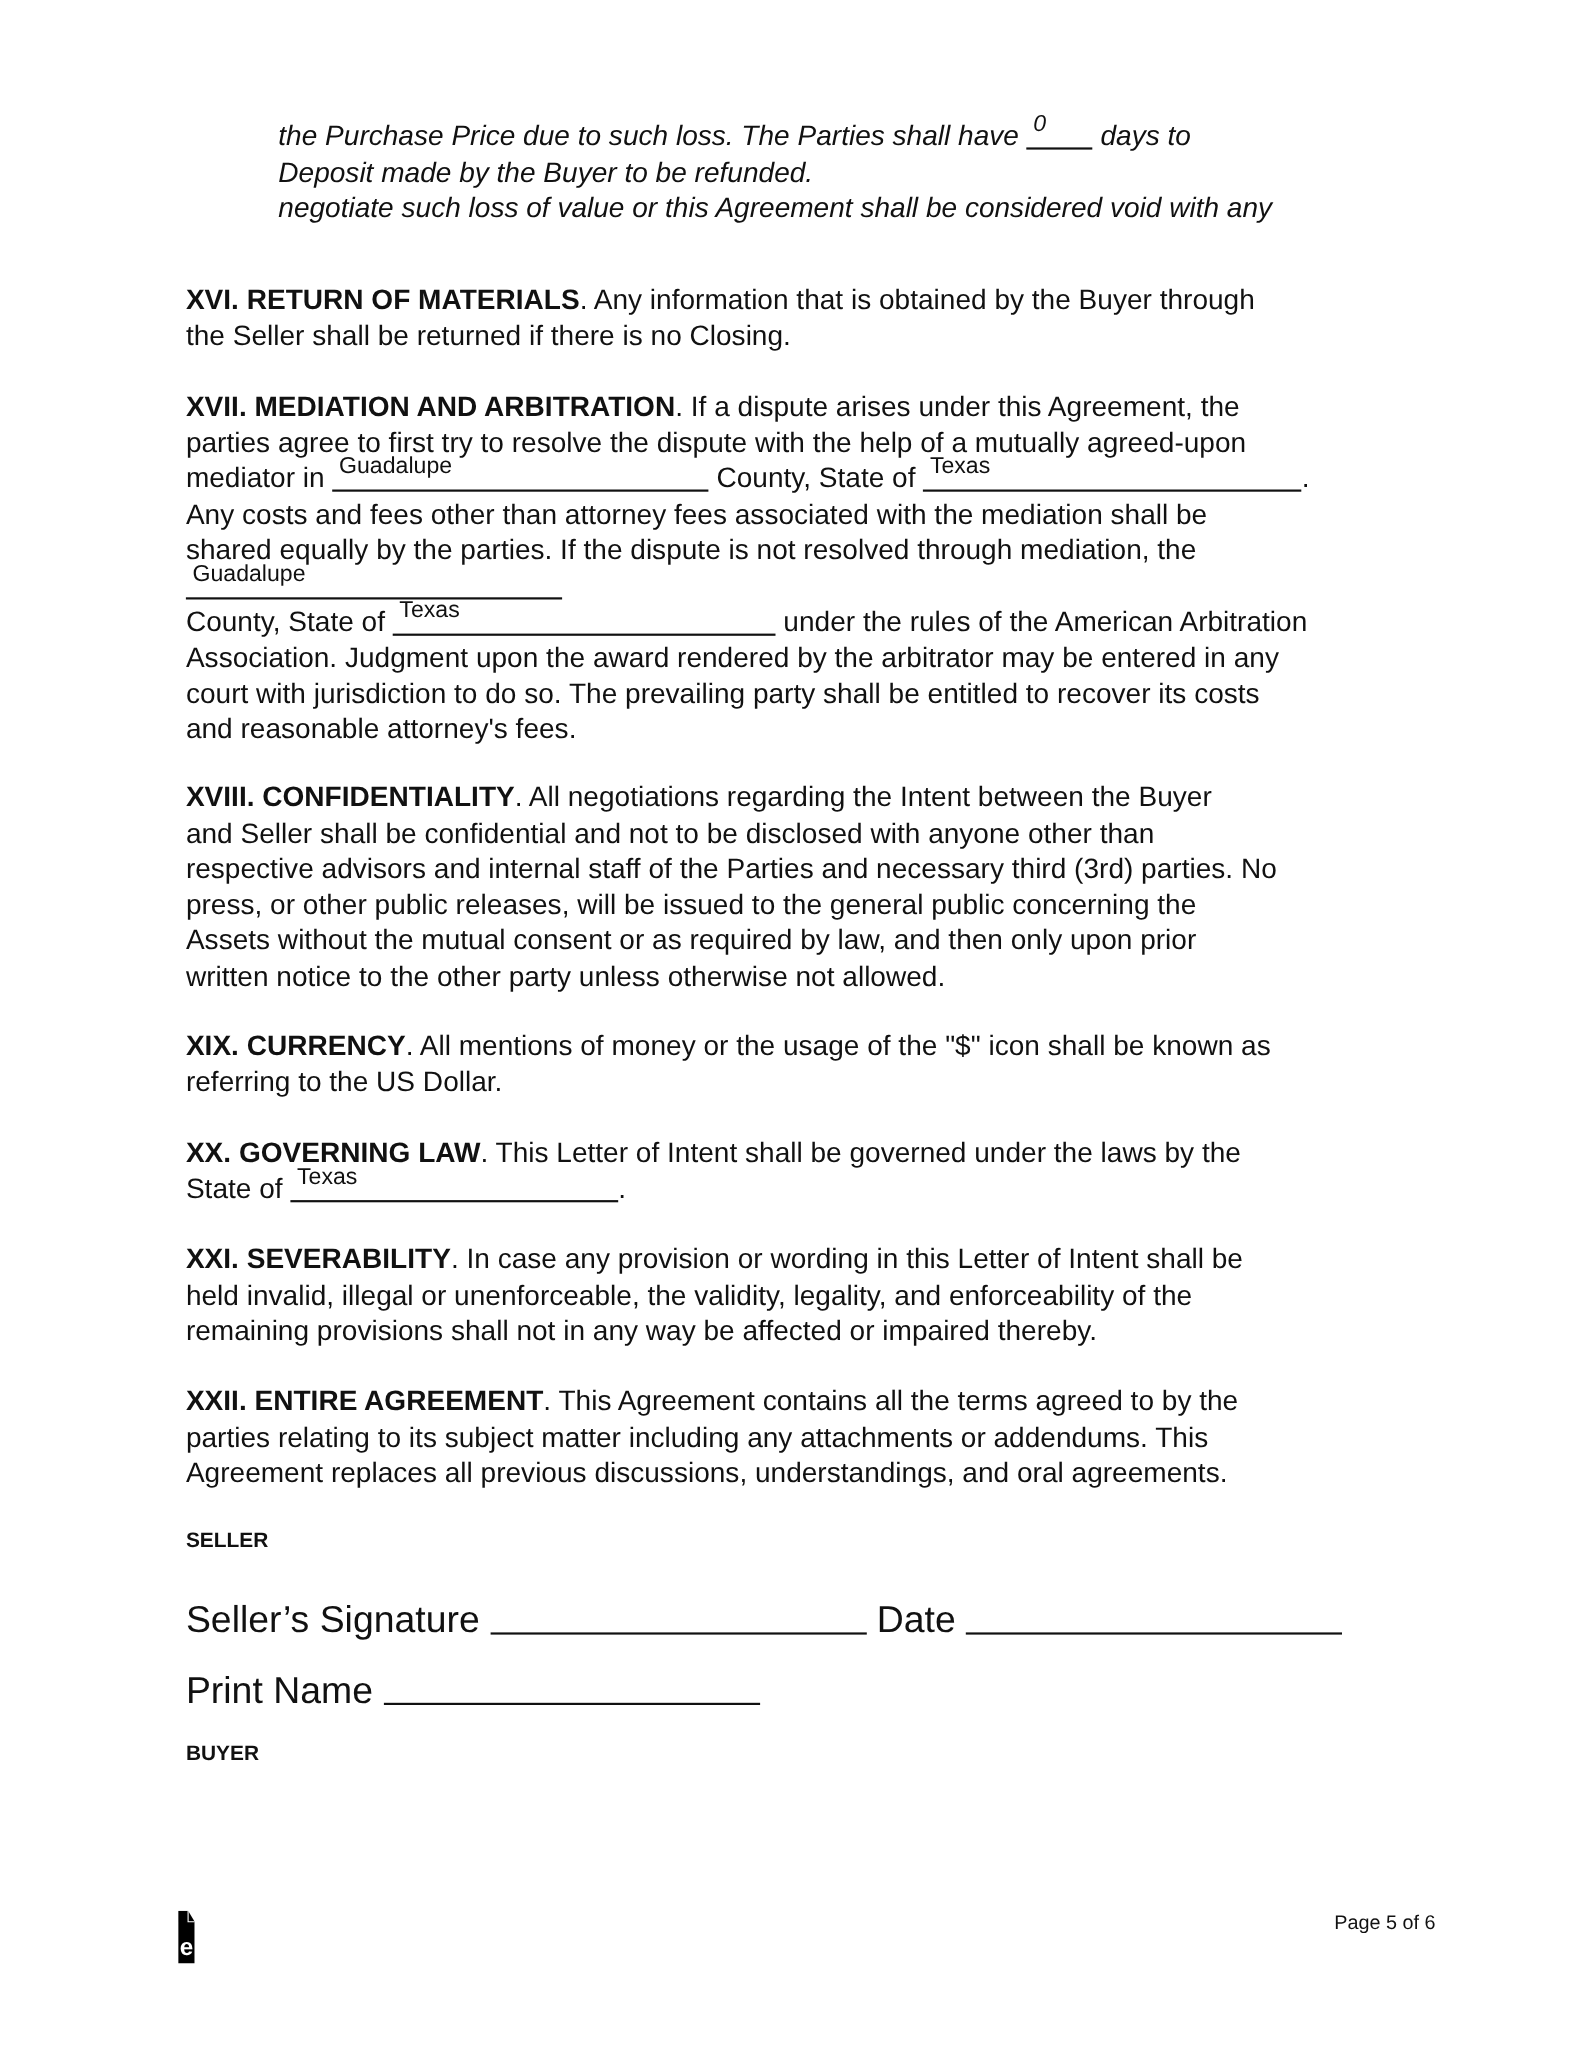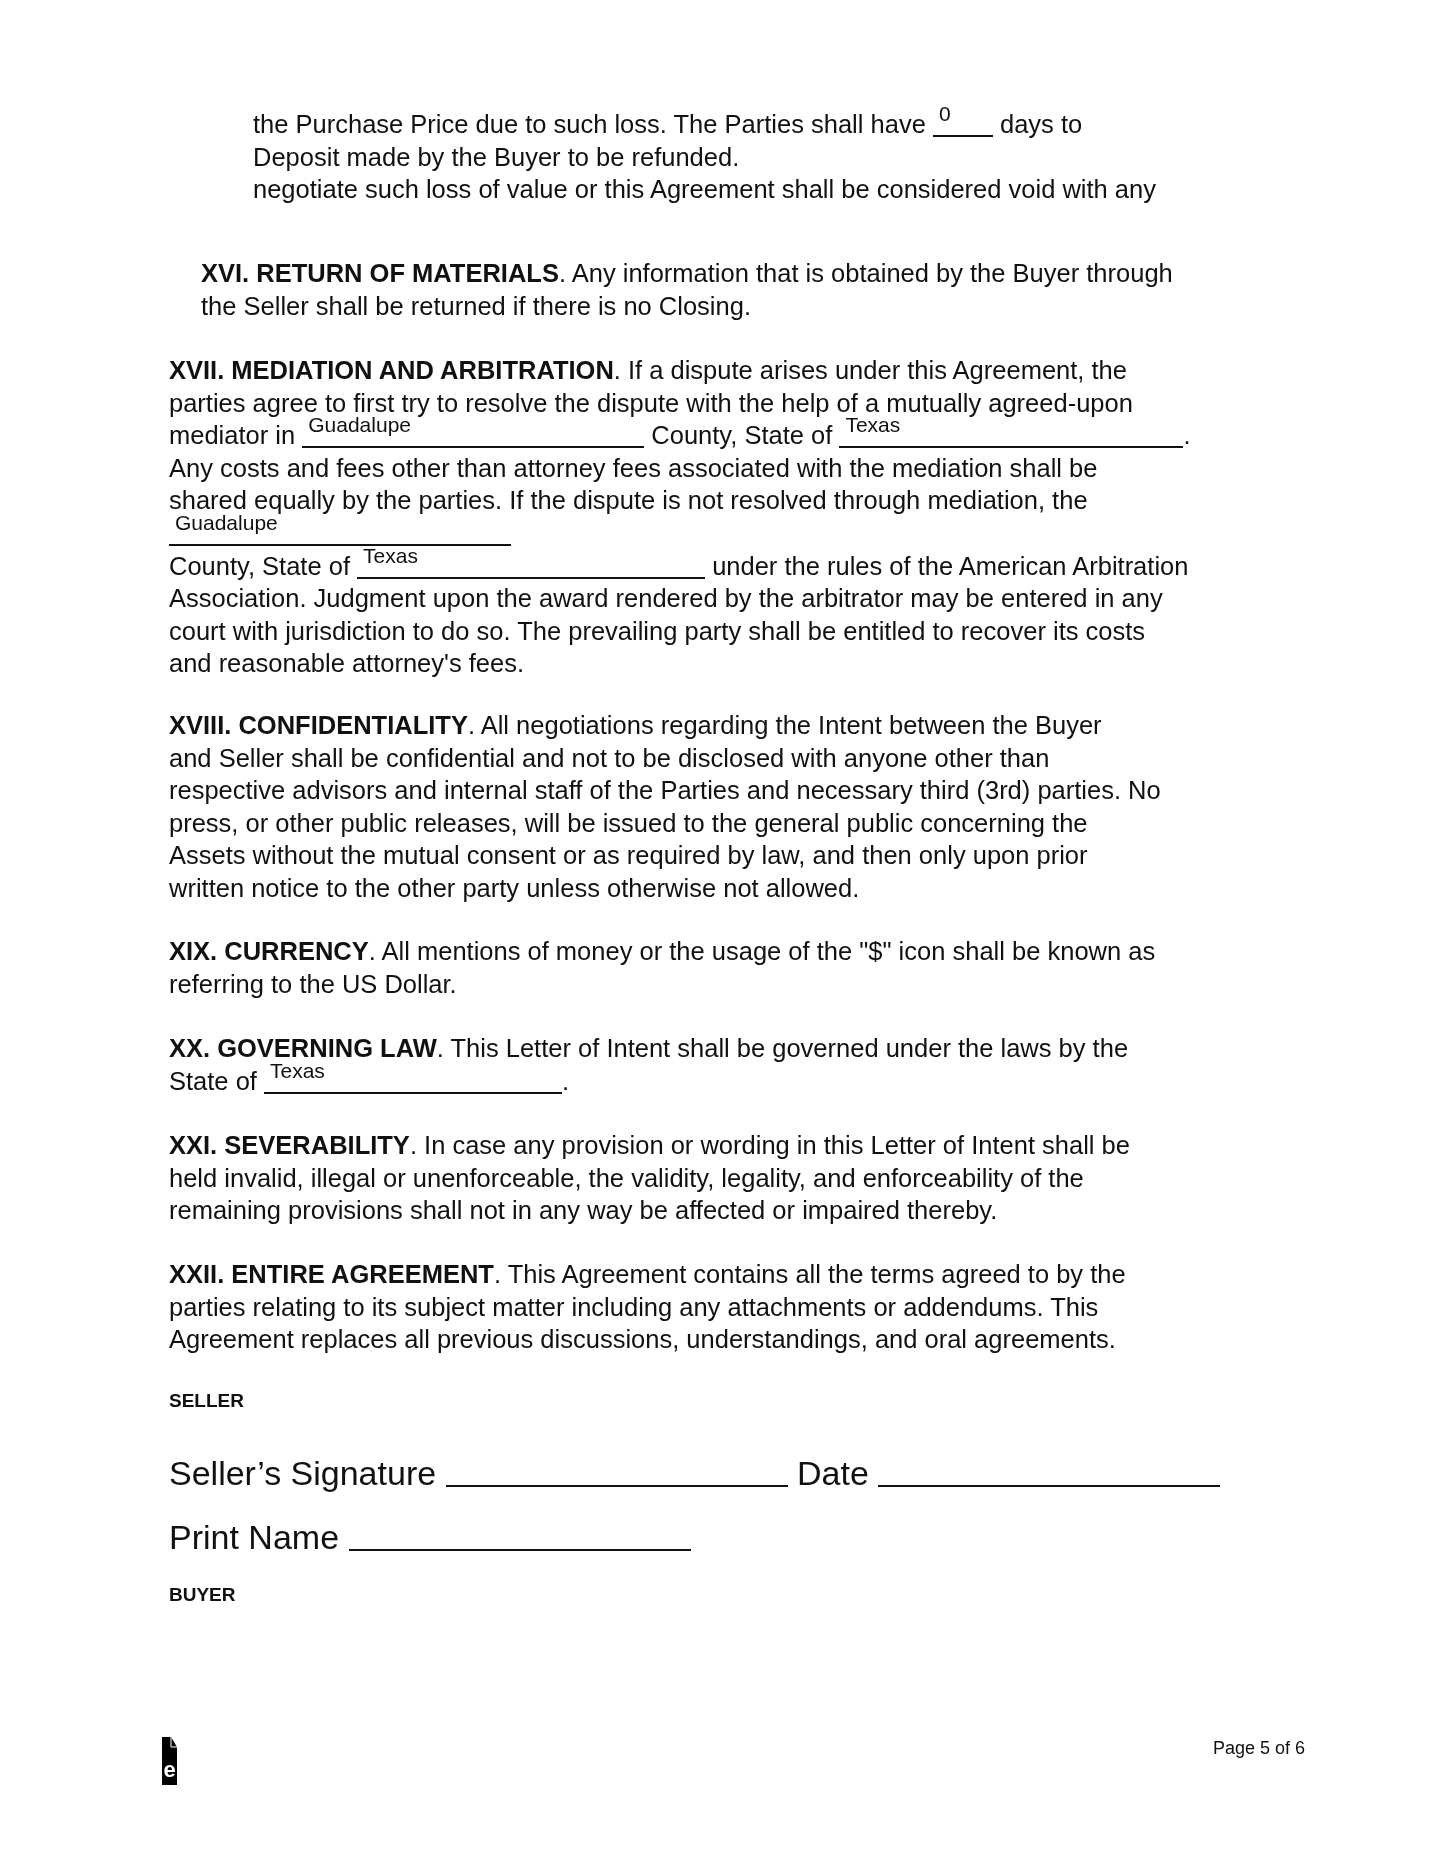--- a/index.html
+++ b/index.html
@@ -1,39 +1,39 @@
 <!DOCTYPE html>
 <html><head>
 <meta charset="utf-8">
 <style>
   html, body { margin:0; padding:0; background:#ffffff; }
   body { width:1445px; height:1870px; position:relative; overflow:hidden;
          font-family:"Liberation Sans", sans-serif; color:#111; }
   .para { position:absolute; left:169px; width:1110px; font-size:25.5px; line-height:32.6px; }
-  .para.indent { left:253px; width:1040px; }
+  .para.indent { left:253px; width:1040px;font-style:italic; }
   .para b { font-weight:bold; }
   .line { white-space:nowrap; display:block; }
   .blank { display:inline-block; position:relative; border-bottom:2.5px solid #111; height:26px; vertical-align:-4px; }
   .blank .fill { position:absolute; left:6px; top:-7px; font-size:21px; line-height:24px; color:#111; }
   .heading { position:absolute; left:169px; font-size:19px; font-weight:bold; }
   .sigrow { position:absolute; left:169px; font-size:34px; white-space:nowrap; }
   .sigline { display:inline-block; border-bottom:2.5px solid #111; height:22px; vertical-align:-2px; }
   .footer-logo { position:absolute; left:162px; top:1737px; width:15px; height:48px; }
   .page-num { position:absolute; right:140px; top:1738px; font-size:18px; }
 </style>
 </head>
 <body>
 
 <div class="para indent" style="top:108px;">
   <span class="line"><span>the Purchase Price due to such loss. The Parties shall have </span><span class="blank" style="width:60px;"><span class="fill">0</span></span><span> days to</span></span>
   <span class="line">Deposit made by the Buyer to be refunded.</span>
   <span class="line">negotiate such loss of value or this Agreement shall be considered void with any</span>
 </div>
 
-<div class="para" style="top:257px;margin-left:32px;">
+<div class="para" style="top:257px;">
   <span class="line"><b>XVI. RETURN OF MATERIALS</b><span>. Any information that is obtained by the Buyer through</span></span>
   <span class="line">the Seller shall be returned if there is no Closing.</span>
 </div>
 
 <div class="para" style="top:354px;">
   <span class="line"><b>XVII. MEDIATION AND ARBITRATION</b><span>. If a dispute arises under this Agreement, the</span></span>
   <span class="line">parties agree to first try to resolve the dispute with the help of a mutually agreed-upon</span>
   <span class="line"><span>mediator in </span><span class="blank" style="width:342px;"><span class="fill">Guadalupe</span></span><span> County, State of </span><span class="blank" style="width:344px;"><span class="fill">Texas</span></span><span>.</span></span>
   <span class="line">Any costs and fees other than attorney fees associated with the mediation shall be</span>
   <span class="line">shared equally by the parties. If the dispute is not resolved through mediation, the</span>

